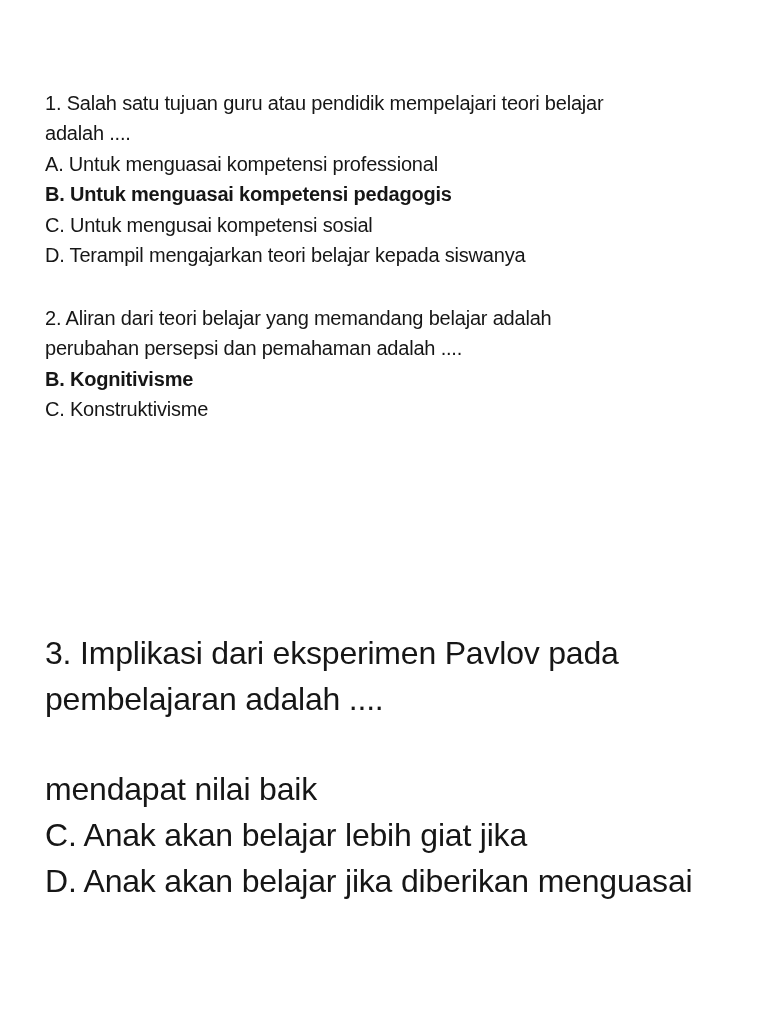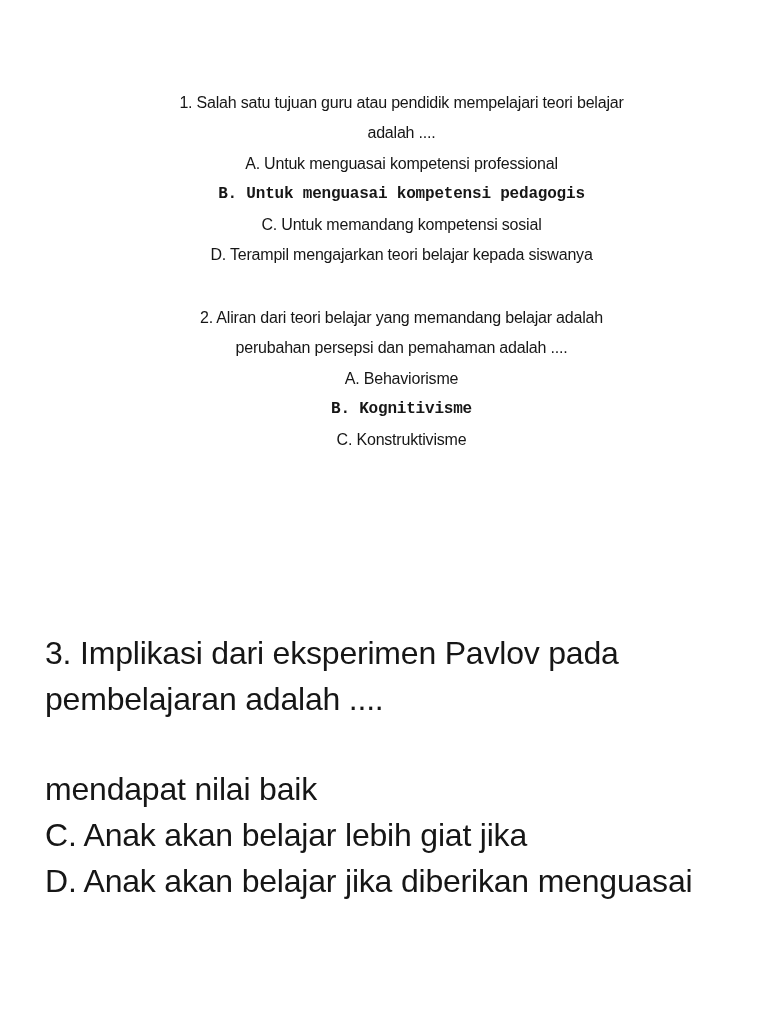--- a/index.html
+++ b/index.html
@@ -16,55 +16,53 @@
     font-family: "Liberation Sans", sans-serif;
     overflow: hidden;
   }
   .block {
     position: absolute;
     left: 45px;
     right: 10px;
     white-space: nowrap;
   }
   .q-small {
-    font-size: 16px;
+    font-size: 20px;
     line-height: 30.4px;
     letter-spacing: -0.2px;
-    text-align: center;
   }
   .q-large {
     font-size: 32px;
     line-height: 46px;
     letter-spacing: -0.2px;
   }
   #question-1 { top: 88px; }
   #question-2 { top: 303px; }
   #question-3 { top: 630px; }
   .line { display: block; }
-  .bold { font-weight: bold; font-family: Liberation Mono, monospace; }
+  .bold { font-weight: bold; }
   .spacer { height: 44px; }
 </style>
 </head>
 <body>
 
 <div class="page">
 
   <section class="block q-small" id="question-1">
     <div class="line">1. Salah satu tujuan guru atau pendidik mempelajari teori belajar</div>
     <div class="line">adalah ....</div>
     <div class="line">A. Untuk menguasai kompetensi professional</div>
     <div class="line bold">B. Untuk menguasai kompetensi pedagogis</div>
-    <div class="line">C. Untuk memandang kompetensi sosial</div>
+    <div class="line">C. Untuk mengusai kompetensi sosial</div>
     <div class="line">D. Terampil mengajarkan teori belajar kepada siswanya</div>
   </section>
 
   <section class="block q-small" id="question-2">
     <div class="line">2. Aliran dari teori belajar yang memandang belajar adalah</div>
     <div class="line">perubahan persepsi dan pemahaman adalah ....</div>
-    <div class="line">A. Behaviorisme</div>
     <div class="line bold">B. Kognitivisme</div>
     <div class="line">C. Konstruktivisme</div>
   </section>
 
   <section class="block q-large" id="question-3">
     <div class="line">3. Implikasi dari eksperimen Pavlov pada</div>
     <div class="line">pembelajaran adalah ....</div>
     <div class="spacer"></div>
     <div class="line">mendapat nilai baik</div>
     <div class="line">C. Anak akan belajar lebih giat jika</div>

